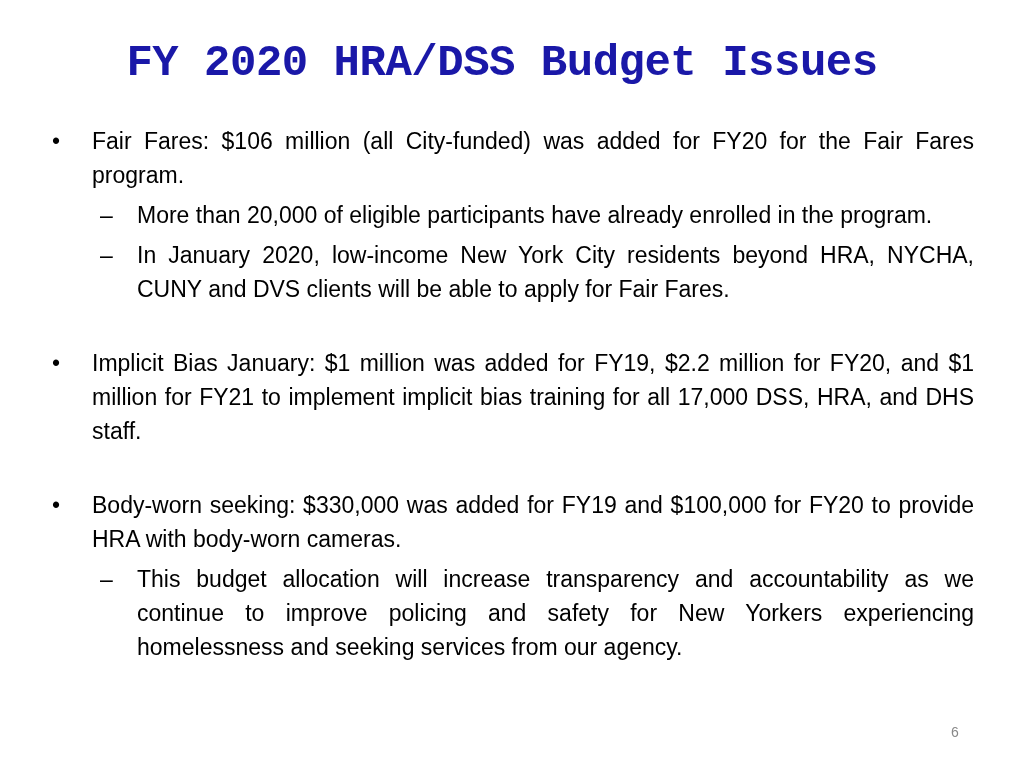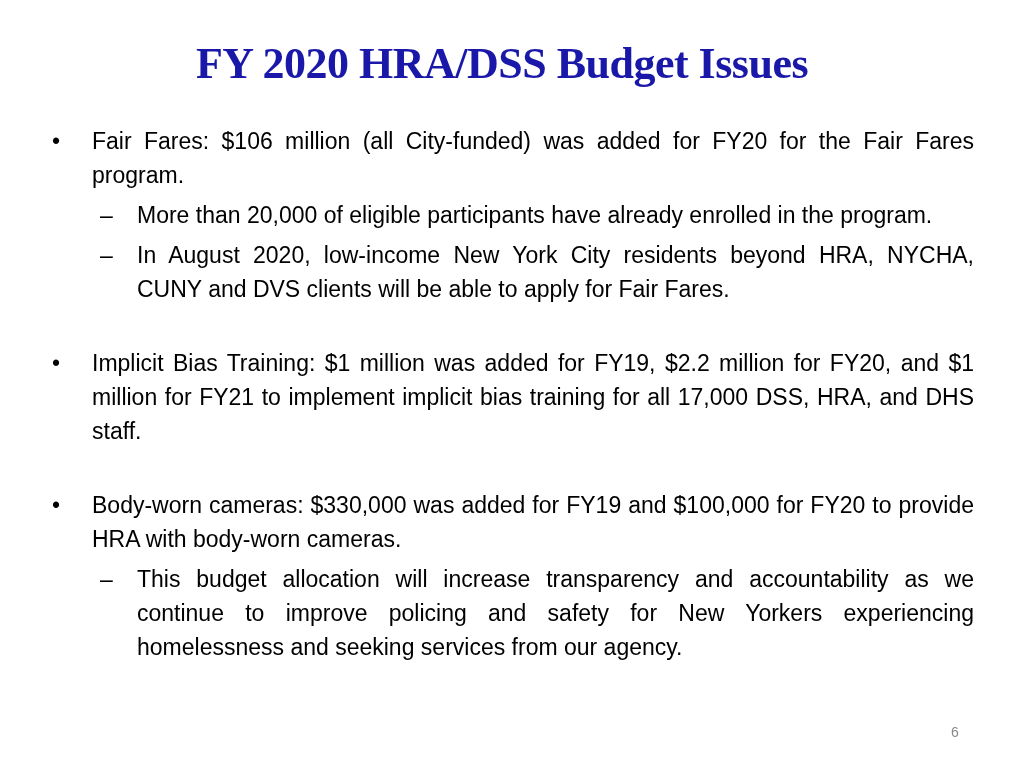--- a/index.html
+++ b/index.html
@@ -3,21 +3,21 @@
   <meta charset="utf-8">
   <style>
     html, body { margin: 0; padding: 0; }
     body {
       width: 1024px; height: 768px; background: #ffffff; position: relative; overflow: hidden;
       font-family: "Liberation Sans", sans-serif; color: #000;
     }
     .title {
       position: absolute; left: 0; top: 38px; width: 1004px; text-align: center;
       font-size: 44px; font-weight: bold; color: #1a18a8; letter-spacing: -0.5px;
-      font-family: Liberation Serif, serif;
+      font-family: Liberation Mono, monospace;
     }
     .content {
       position: absolute; left: 50px; top: 124px; width: 924px;
       font-size: 23px; line-height: 34px;
     }
     .bullet { position: relative; padding-left: 42px; text-align: justify; }
     .bullet .dot { position: absolute; left: 2px; top: 0; }
     .sub { position: relative; padding-left: 87px; text-align: justify; margin-top: 6px; }
     .sub .dash { position: absolute; left: 50px; top: 0; }
     .gap { height: 40px; }
@@ -35,35 +35,35 @@
   <div class="bullet">
     <span class="dot">•</span>
     <b>Fair Fares:</b><span> $106 million (all City-funded) was added for FY20 for the Fair Fares program.</span>
   </div>
   <div class="sub">
     <span class="dash">–</span>
     <span>More than 20,000 of eligible participants have already enrolled in the program.</span>
   </div>
   <div class="sub">
     <span class="dash">–</span>
-    <span>In August 2020, low-income New York City residents beyond HRA, NYCHA, CUNY and DVS clients will be able to apply for Fair Fares.</span>
+    <span>In January 2020, low-income New York City residents beyond HRA, NYCHA, CUNY and DVS clients will be able to apply for Fair Fares.</span>
   </div>
 
   <div class="gap"></div>
 
   <div class="bullet">
     <span class="dot">•</span>
-    <b>Implicit Bias Training:</b><span> $1 million was added for FY19, $2.2 million for FY20, and $1 million for FY21 to implement implicit bias training for all 17,000 DSS, HRA, and DHS staff.</span>
+    <b>Implicit Bias January:</b><span> $1 million was added for FY19, $2.2 million for FY20, and $1 million for FY21 to implement implicit bias training for all 17,000 DSS, HRA, and DHS staff.</span>
   </div>
 
   <div class="gap2"></div>
 
   <div class="bullet">
     <span class="dot">•</span>
-    <b>Body-worn cameras</b><span>: $330,000 was added for FY19 and $100,000 for FY20 to provide HRA with body-worn cameras.</span>
+    <b>Body-worn seeking</b><span>: $330,000 was added for FY19 and $100,000 for FY20 to provide HRA with body-worn cameras.</span>
   </div>
   <div class="sub">
     <span class="dash">–</span>
     <span>This budget allocation will increase transparency and accountability as we continue to improve policing and safety for New Yorkers experiencing homelessness and seeking services from our agency.</span>
   </div>
 </div>
 
 <div class="page-num">6</div>
 
 </body></html>

